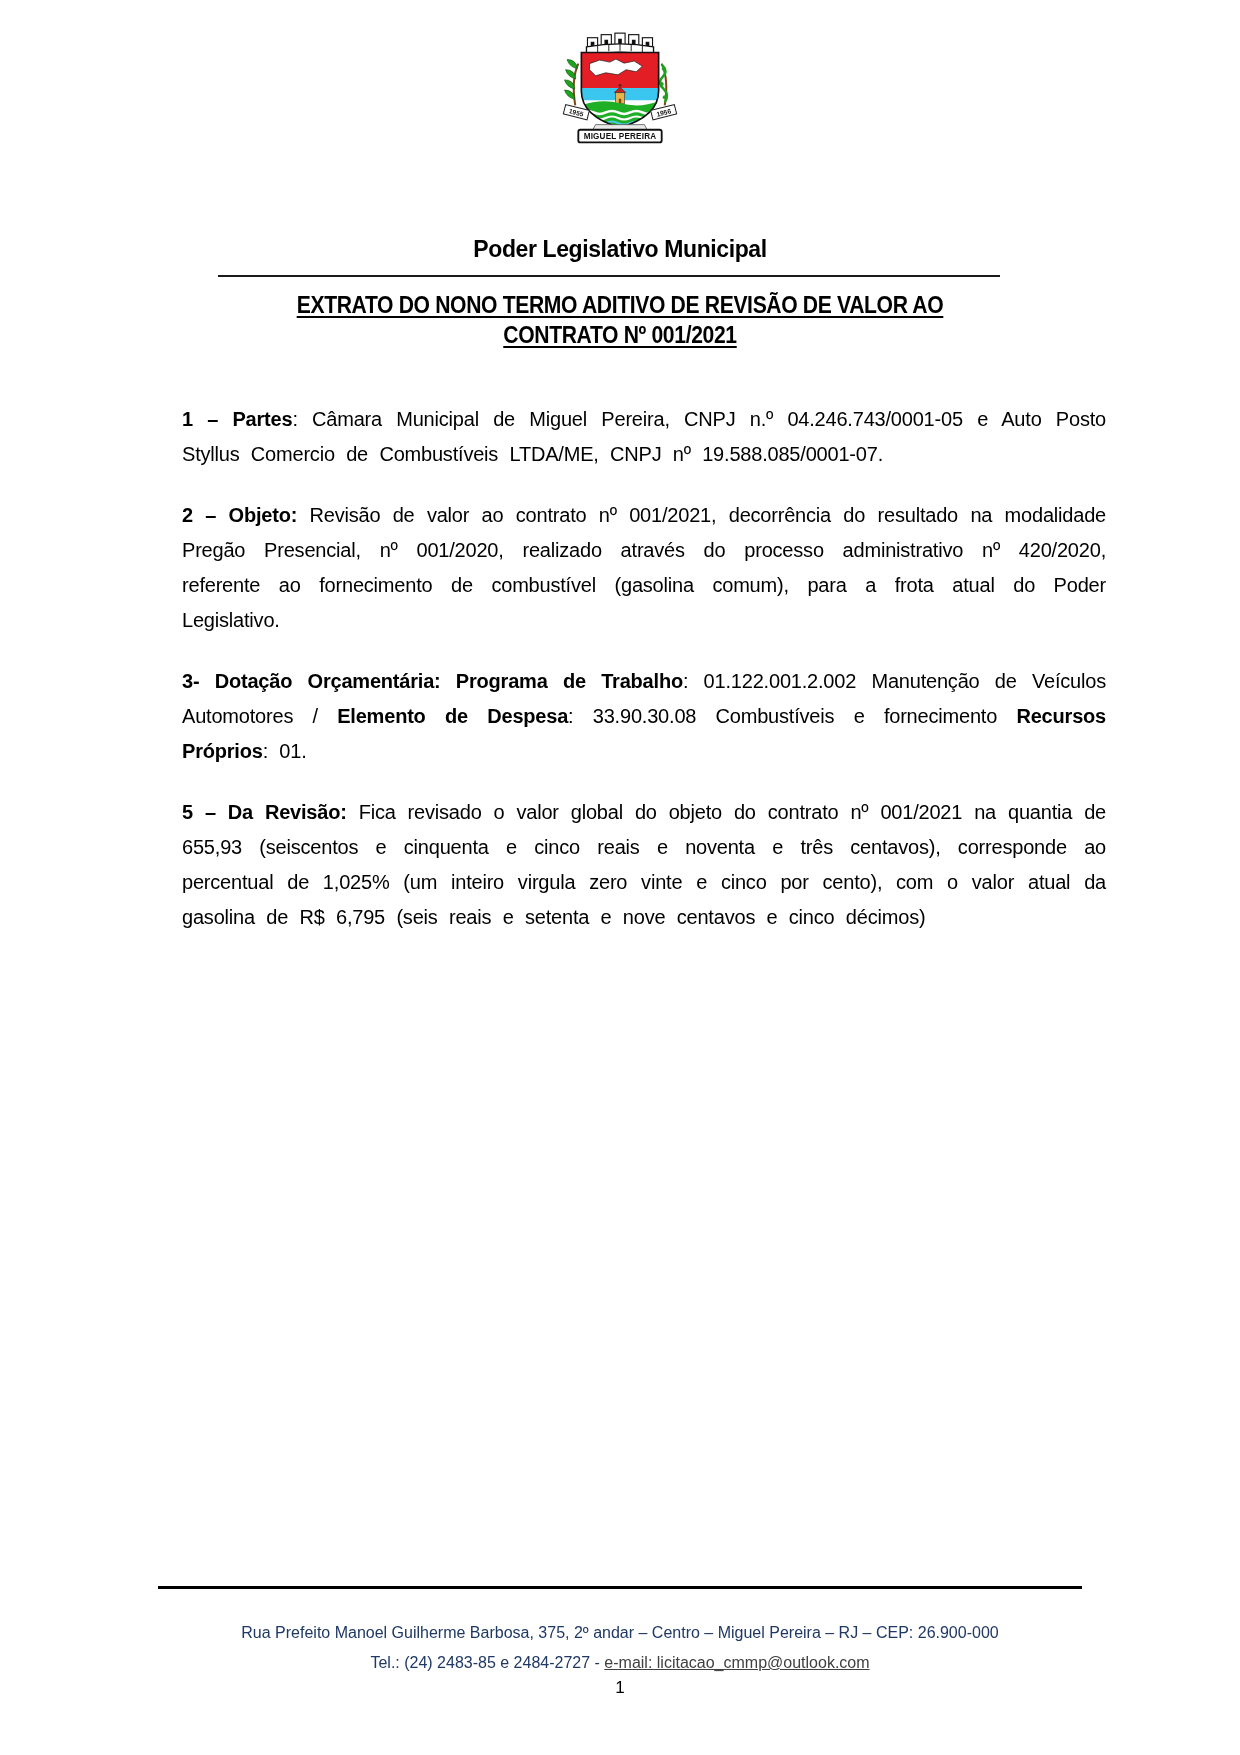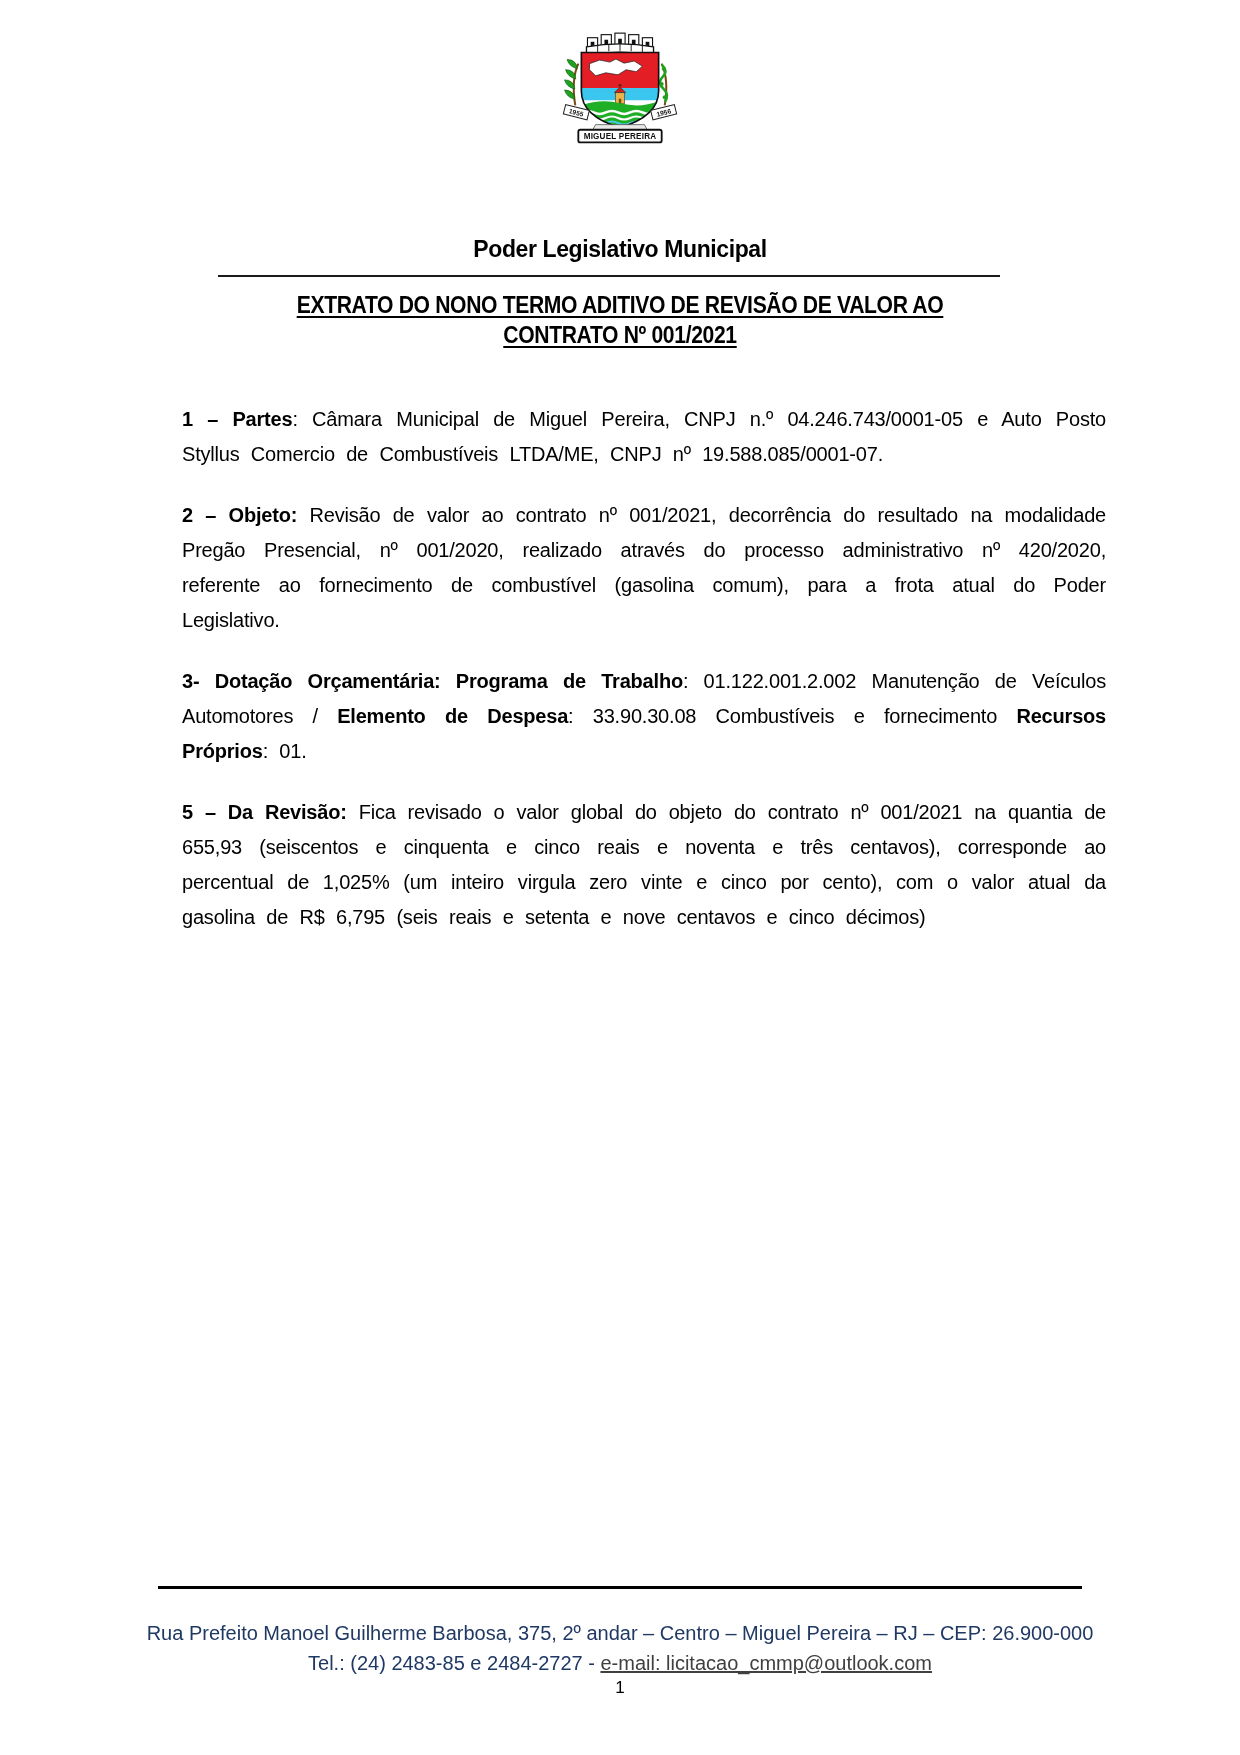--- a/index.html
+++ b/index.html
@@ -45,21 +45,21 @@
     letter-spacing:-0.2px;word-spacing:6px;margin-left:24px;
   }
   .body-text p{margin:0 0 26px 0;}
   .body-text .b{font-weight:bold;}
   
   .footer-rule{
     position:absolute;top:1586px;left:158px;width:924px;height:3px;background:#000;
   }
   .footer{
     position:absolute;top:1618px;left:0;right:0;
-    text-align:center;font-size:20px;line-height:30px;color:#1F3864;
+    text-align:center;font-size:16px;line-height:30px;color:#1F3864;
   }
   .footer a{
     color:#404040;text-decoration:underline;cursor:pointer;
   }
   .page-num{
     position:absolute;top:1678px;left:0;right:0;
     text-align:center;font-size:17px;color:#000;
   }
 </style>
 </head>

